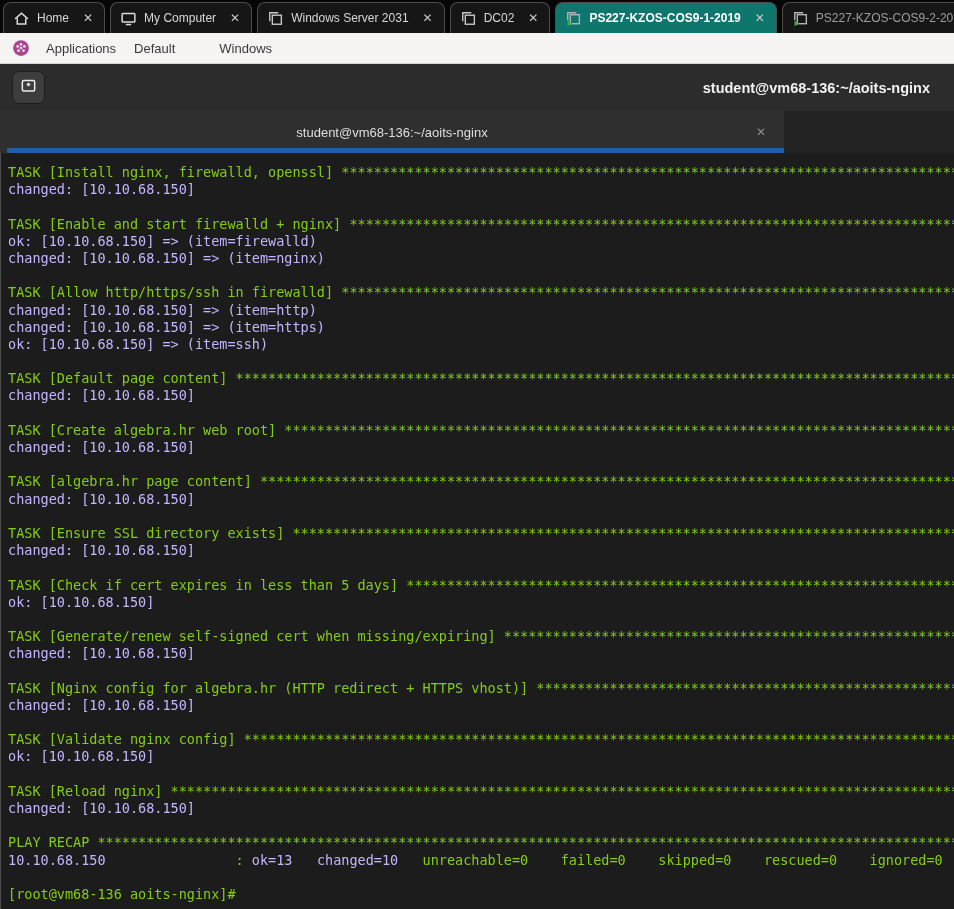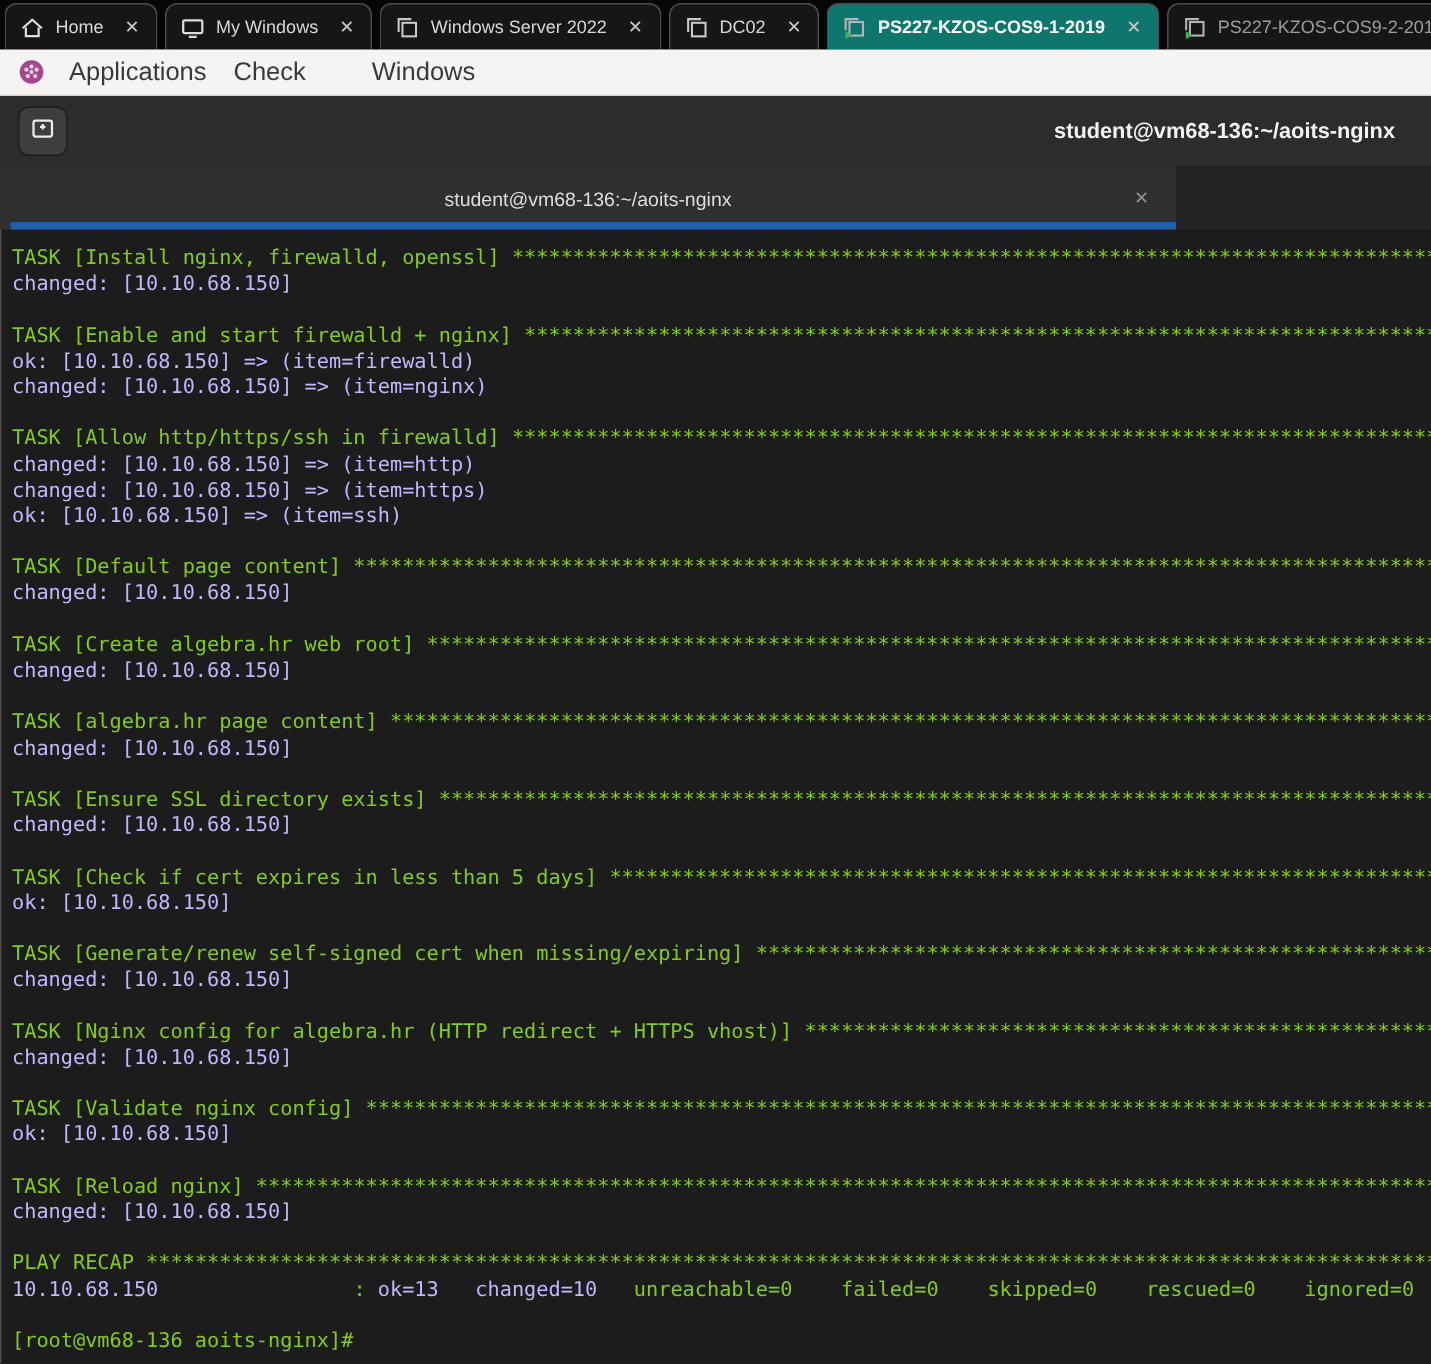--- a/index.html
+++ b/index.html
@@ -30,21 +30,21 @@
   .session-tab.active .t-label { color:#ffffff; font-weight:bold; }
   .session-tab .t-close { color:#c9c9c9; font-size:12px; line-height:1; padding:2px; }
 
   
   .menubar {
     height:31px; background:#f5f4f2; display:flex; align-items:center;
     padding-left:8px; flex-shrink:0; border-bottom:1px solid #d8d5d1;
   }
   .menubar .distro { width:18px; height:18px; margin:0 7px 0 4px; display:inline-flex; }
   .menubar .menu-item {
-    font-size:17px; color:#39383d; padding:0 9px; cursor:pointer; white-space:nowrap;
+    font-size:13px; color:#39383d; padding:0 9px; cursor:pointer; white-space:nowrap;
   }
   .menubar .menu-item.app-menu { margin-left:26px; }
 
   
   .headerbar { height:47px; background:#2c2c2c; position:relative; flex-shrink:0; }
   .newtab-btn {
     position:absolute; left:12px; top:7px; width:33px; height:33px;
     background:#3d3d3d; border:1px solid #1e1e1e; border-radius:7px;
     display:flex; align-items:center; justify-content:center; cursor:pointer;
   }
@@ -99,31 +99,31 @@
         <span class="t-label">Home</span>
         <span class="t-close">✕</span>
       </div>
       <div class="session-tab">
         <span class="t-icon">
           <svg viewBox="0 0 16 16">
             <rect x="2" y="3.3" width="12" height="8" rx="0.8" fill="none" stroke="#dcdcdc" stroke-width="1.4"></rect>
             <path d="M5.5 13.7h5" stroke="#dcdcdc" stroke-width="1.4"></path>
           </svg>
         </span>
-        <span class="t-label">My Windows</span>
+        <span class="t-label">My Computer</span>
         <span class="t-close">✕</span>
       </div>
       <div class="session-tab">
         <span class="t-icon">
           <svg viewBox="0 0 16 16">
             <path d="M2.6 10.6v-8h8" fill="none" stroke="#c9c9c9" stroke-width="1.3"></path>
             <rect x="5" y="4.9" width="8.5" height="8.5" fill="none" stroke="#c9c9c9" stroke-width="1.3"></rect>
           </svg>
         </span>
-        <span class="t-label">Windows Server 2022</span>
+        <span class="t-label">Windows Server 2031</span>
         <span class="t-close">✕</span>
       </div>
       <div class="session-tab">
         <span class="t-icon">
           <svg viewBox="0 0 16 16">
             <path d="M2.6 10.6v-8h8" fill="none" stroke="#c9c9c9" stroke-width="1.3"></path>
             <rect x="5" y="4.9" width="8.5" height="8.5" fill="none" stroke="#c9c9c9" stroke-width="1.3"></rect>
           </svg>
         </span>
         <span class="t-label">DC02</span>
@@ -160,21 +160,21 @@
             <circle cx="8" cy="4.8" r="1.25"></circle>
             <circle cx="11" cy="6.6" r="1.25"></circle>
             <circle cx="10.2" cy="10.4" r="1.25"></circle>
             <circle cx="5.8" cy="10.4" r="1.25"></circle>
             <circle cx="5" cy="6.6" r="1.25"></circle>
             <circle cx="8" cy="8" r="1.15"></circle>
           </g>
         </svg>
       </span>
   <span class="menu-item">Applications</span>
-      <span class="menu-item">Check</span>
+      <span class="menu-item">Default</span>
       <span class="menu-item app-menu">Windows</span>
     </div>
 
   <div class="headerbar">
     <div class="newtab-btn">
       <span>
         <svg viewBox="0 0 16 16">
             <rect x="2.2" y="3.2" width="11.6" height="10" rx="1.4" fill="none" stroke="#ececec" stroke-width="1.4"></rect>
             <path d="M8 5.4v3.4M6.3 7.1h3.4" stroke="#ececec" stroke-width="1.4" fill="none"></path>
           </svg>

